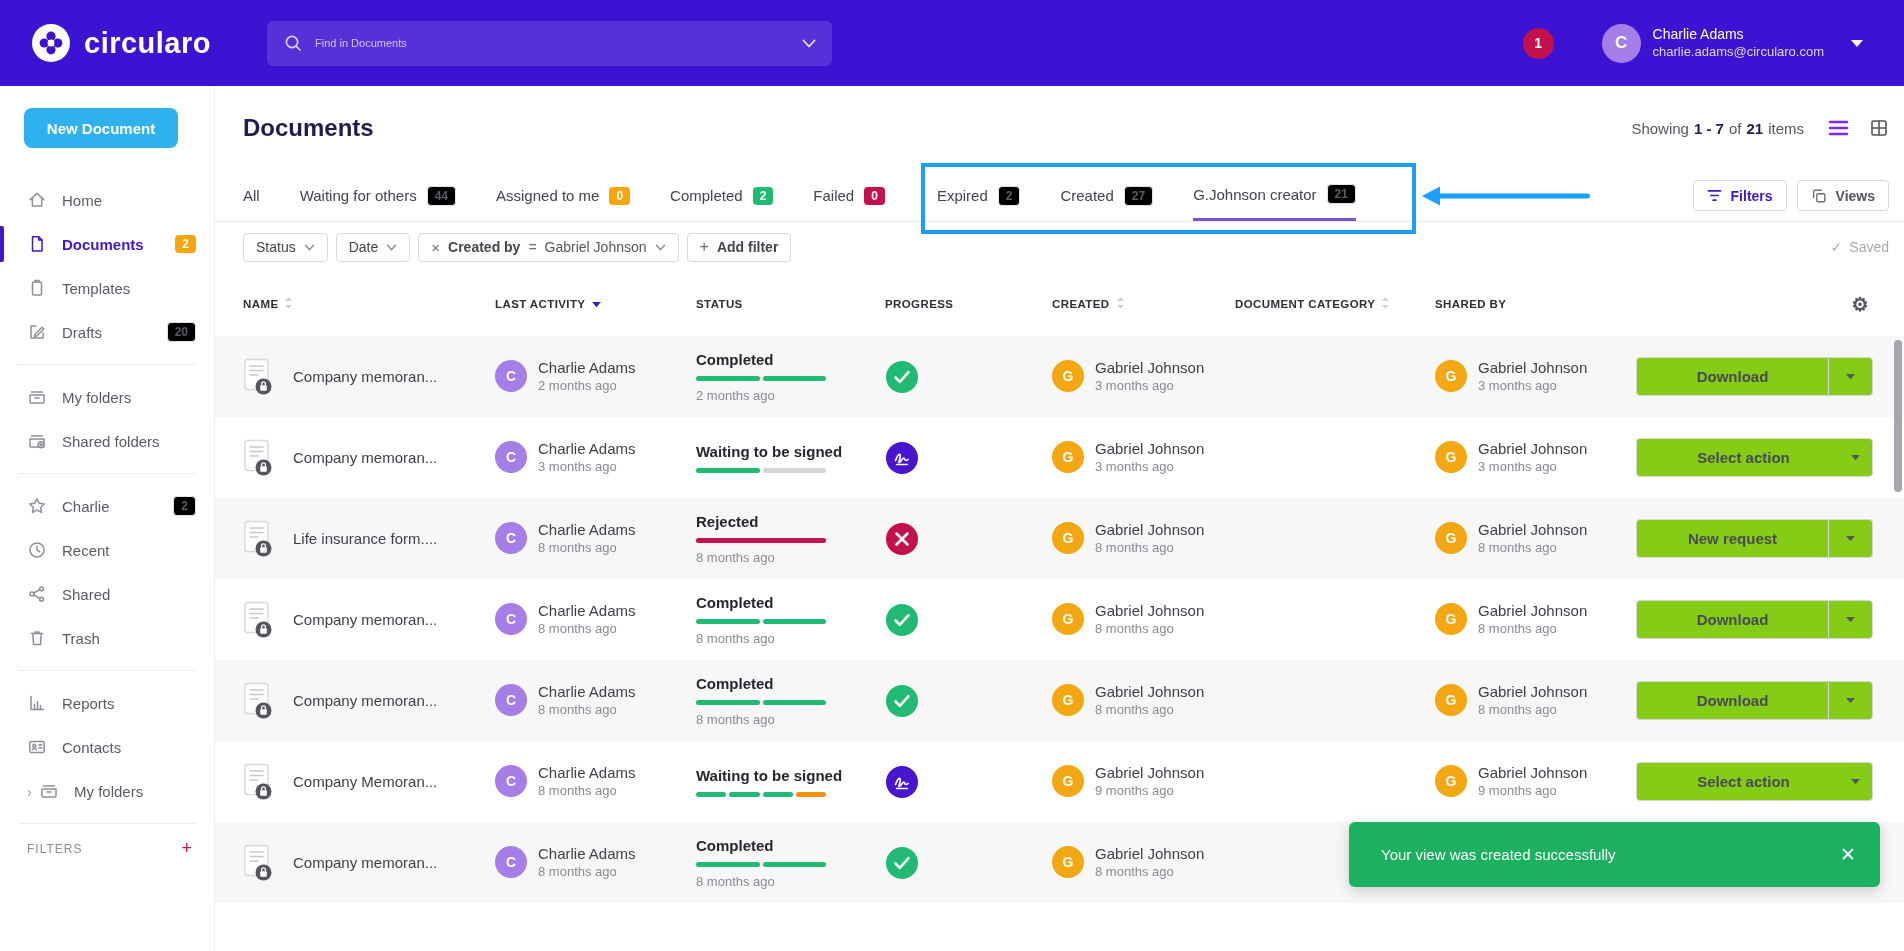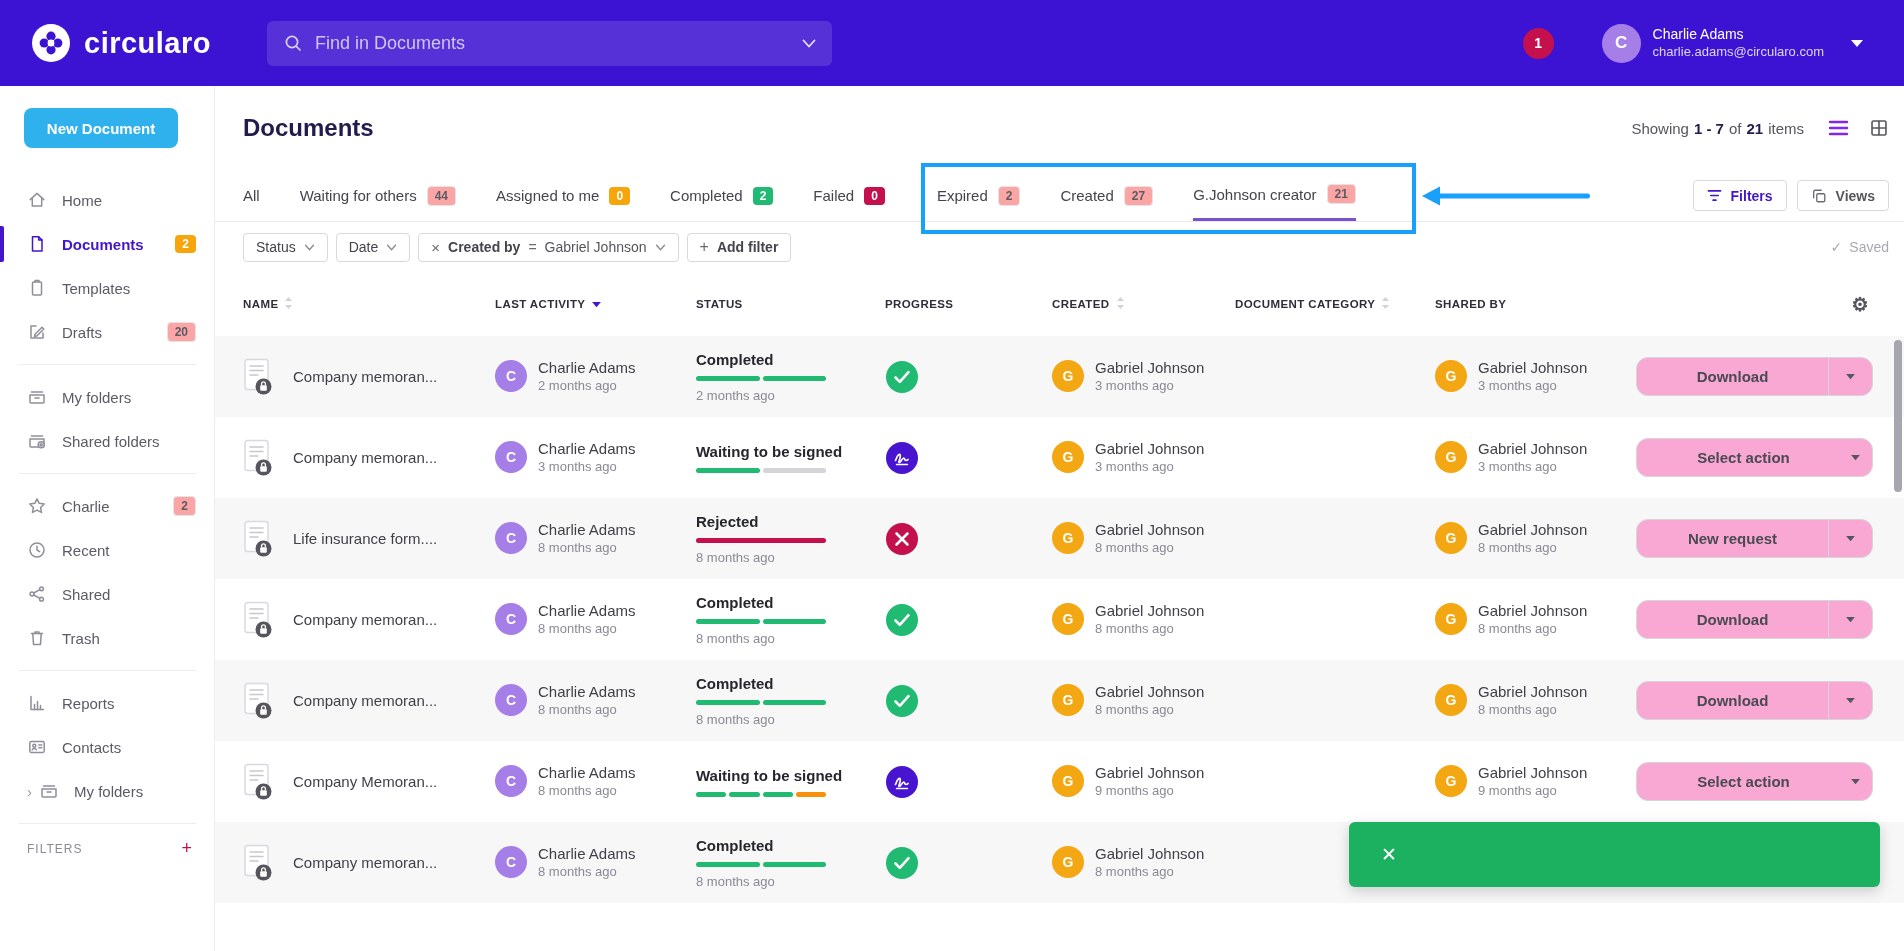--- a/index.html
+++ b/index.html
@@ -4,21 +4,21 @@
 <style>
   * { box-sizing: border-box; margin: 0; padding: 0; }
   html,body { width:1904px; height:951px; }
   body { font-family:"Liberation Sans", sans-serif; background:#fff; overflow:hidden; position:relative; }
 
   
   .topbar { height:86px; background:#3c13d2; display:flex; align-items:center; padding:0 40px 0 30px; position:relative; }
   .brand { display:flex; align-items:center; gap:12px; }
   .brand-text { color:#fff; font-size:29px; font-weight:bold; letter-spacing:.5px; }
   .searchbox { margin-left:56px; width:565px; height:45px; background:rgba(255,255,255,.13); border-radius:6px; display:flex; align-items:center; padding:0 16px; }
-  .searchbox input { flex:1; background:transparent; border:none; outline:none; color:#fff; font-size:18px; margin-left:12px; font-family:inherit; }
+  .searchbox input { flex:1; background:transparent; border:none; outline:none; color:#fff; font-size:11px; margin-left:12px; font-family:inherit; }
   .searchbox input::placeholder { color:#cfc6f4; }
   .search-caret { color:#e6e0fb; display:flex; }
   .top-right { margin-left:auto; display:flex; align-items:center; }
   .notif-badge { width:31px; height:31px; border-radius:50%; background:#c4114e; color:#fff; font-size:14px; font-weight:bold; display:flex; align-items:center; justify-content:center; }
   .user-chip { display:flex; align-items:center; gap:12px; margin-left:48px; cursor:pointer; }
   .avatar { border-radius:50%; color:#fff; font-weight:bold; display:flex; align-items:center; justify-content:center; flex:none; }
   .avatar.user { width:39px; height:39px; background:#a57ee8; font-size:17px; }
   .user-lines { display:flex; flex-direction:column; line-height:1.25; }
   .user-name { color:#fff; font-size:14px; }
   .user-email { color:#ded6f9; font-size:13px; }
@@ -32,21 +32,21 @@
   
   .new-doc { display:block; width:154px; height:40px; margin:0 0 30px 24px; background:#2fb1ee; border:none; border-radius:8px; color:#fff; font-size:15px; font-weight:bold; font-family:inherit; cursor:pointer; }
   .sb-item { height:44px; display:flex; align-items:center; padding:0 18px 0 27px; gap:15px; color:#5b5b66; font-size:15px; cursor:pointer; position:relative; }
   .sb-item .sb-icon { width:20px; height:20px; display:flex; color:#8f8f9a; flex:none; }
   .sb-item.active { color:#4316cb; font-weight:bold; }
   .sb-item.active .sb-icon { color:#4316cb; }
   .sb-item.active::before { content:""; position:absolute; left:0; top:4px; bottom:4px; width:4px; background:#4316cb; border-radius:0 2px 2px 0; }
   .sb-label { flex:1; white-space:nowrap; overflow:hidden; }
   .sb-chev { color:#9a9aa4; font-size:15px; margin-right:-8px; }
   .badge { font-size:12px; border-radius:4px; padding:2px 7px; font-weight:bold; }
-  .badge.outline { background:#fca5a5; border:1px solid #e3e3e8; color:#5b5b66; }
+  .badge.outline { background:#000000; border:1px solid #e3e3e8; color:#5b5b66; }
   .badge.orange { background:#f6a60a; color:#fff; }
   .badge.green { background:#21ba72; color:#fff; }
   .badge.crimson { background:#c4114e; color:#fff; }
   .sb-divider { height:1px; background:#ececf1; margin:10px 18px; }
   .sb-filters { margin-top:14px; display:flex; align-items:center; padding:0 22px 0 27px; color:#8a8a95; }
   .sb-filters .flabel { font-size:12px; letter-spacing:1px; flex:1; }
   .sb-filters .fplus { font-size:18px; color:#c4114e; cursor:pointer; }
 
   
   .page-header { height:84px; display:flex; align-items:center; padding:0 28px; }
@@ -102,21 +102,21 @@
   .st-label { font-size:15px; font-weight:bold; color:#26262e; }
   .pbar { width:130px; display:flex; gap:3px; margin-top:8px; }
   .seg { height:5px; flex:1; border-radius:3px; }
   .seg.green { background:#21ba72; }
   .seg.gray { background:#d4d4d9; }
   .seg.red { background:#c4114e; }
   .seg.orange { background:#f6920a; }
   .st-time { font-size:13px; color:#8a8a95; margin-top:7px; }
   .picon { width:34px; height:34px; display:flex; }
   .cell-actions { display:flex; justify-content:flex-end; padding-right:16px; }
-  .action-btn { width:237px; height:39px; background:#f9a8d4; border:1px solid #d5d5db; border-radius:12px; display:flex; align-items:stretch; cursor:pointer;margin-left:15px; }
+  .action-btn { width:237px; height:39px; background:#84cc16; border:1px solid #d5d5db; border-radius:4px; display:flex; align-items:stretch; cursor:pointer;margin-left:15px; }
   .ab-label { flex:1; display:flex; align-items:center; justify-content:center; font-size:15px; font-weight:bold; color:#4a4a52; }
   .ab-caret { width:44px; display:flex; align-items:center; justify-content:center; border-left:1px solid #d5d5db; }
   .action-btn.single .ab-caret { border-left:none; width:34px; margin-left:-12px; }
 
   
   .page-footer { height:40px; margin-top:7px; border-top:1px solid #ececf1; display:flex; align-items:center; padding:0 36px 0 28px; background:#fdfdfe; }
   .footer-text { font-size:14px; color:#8a8a95; }
   .help-btn { margin-left:auto; width:23px; height:23px; border-radius:50%; border:1.5px solid #9a9aa4; color:#8a8a95; font-size:14px; display:flex; align-items:center; justify-content:center; cursor:pointer; background:#fff; }
 
   
@@ -906,15 +906,16 @@
               </span>
             </div>
           </div>
         </div>
       </div>
 
   </main>
 </div>
 
 <div class="toast">
+  <span class="toast-msg">Your view was created successfully</span>
   <span class="toast-x">✕</span>
 </div>
 <div class="scroll-thumb"></div>
 
 </body></html>

